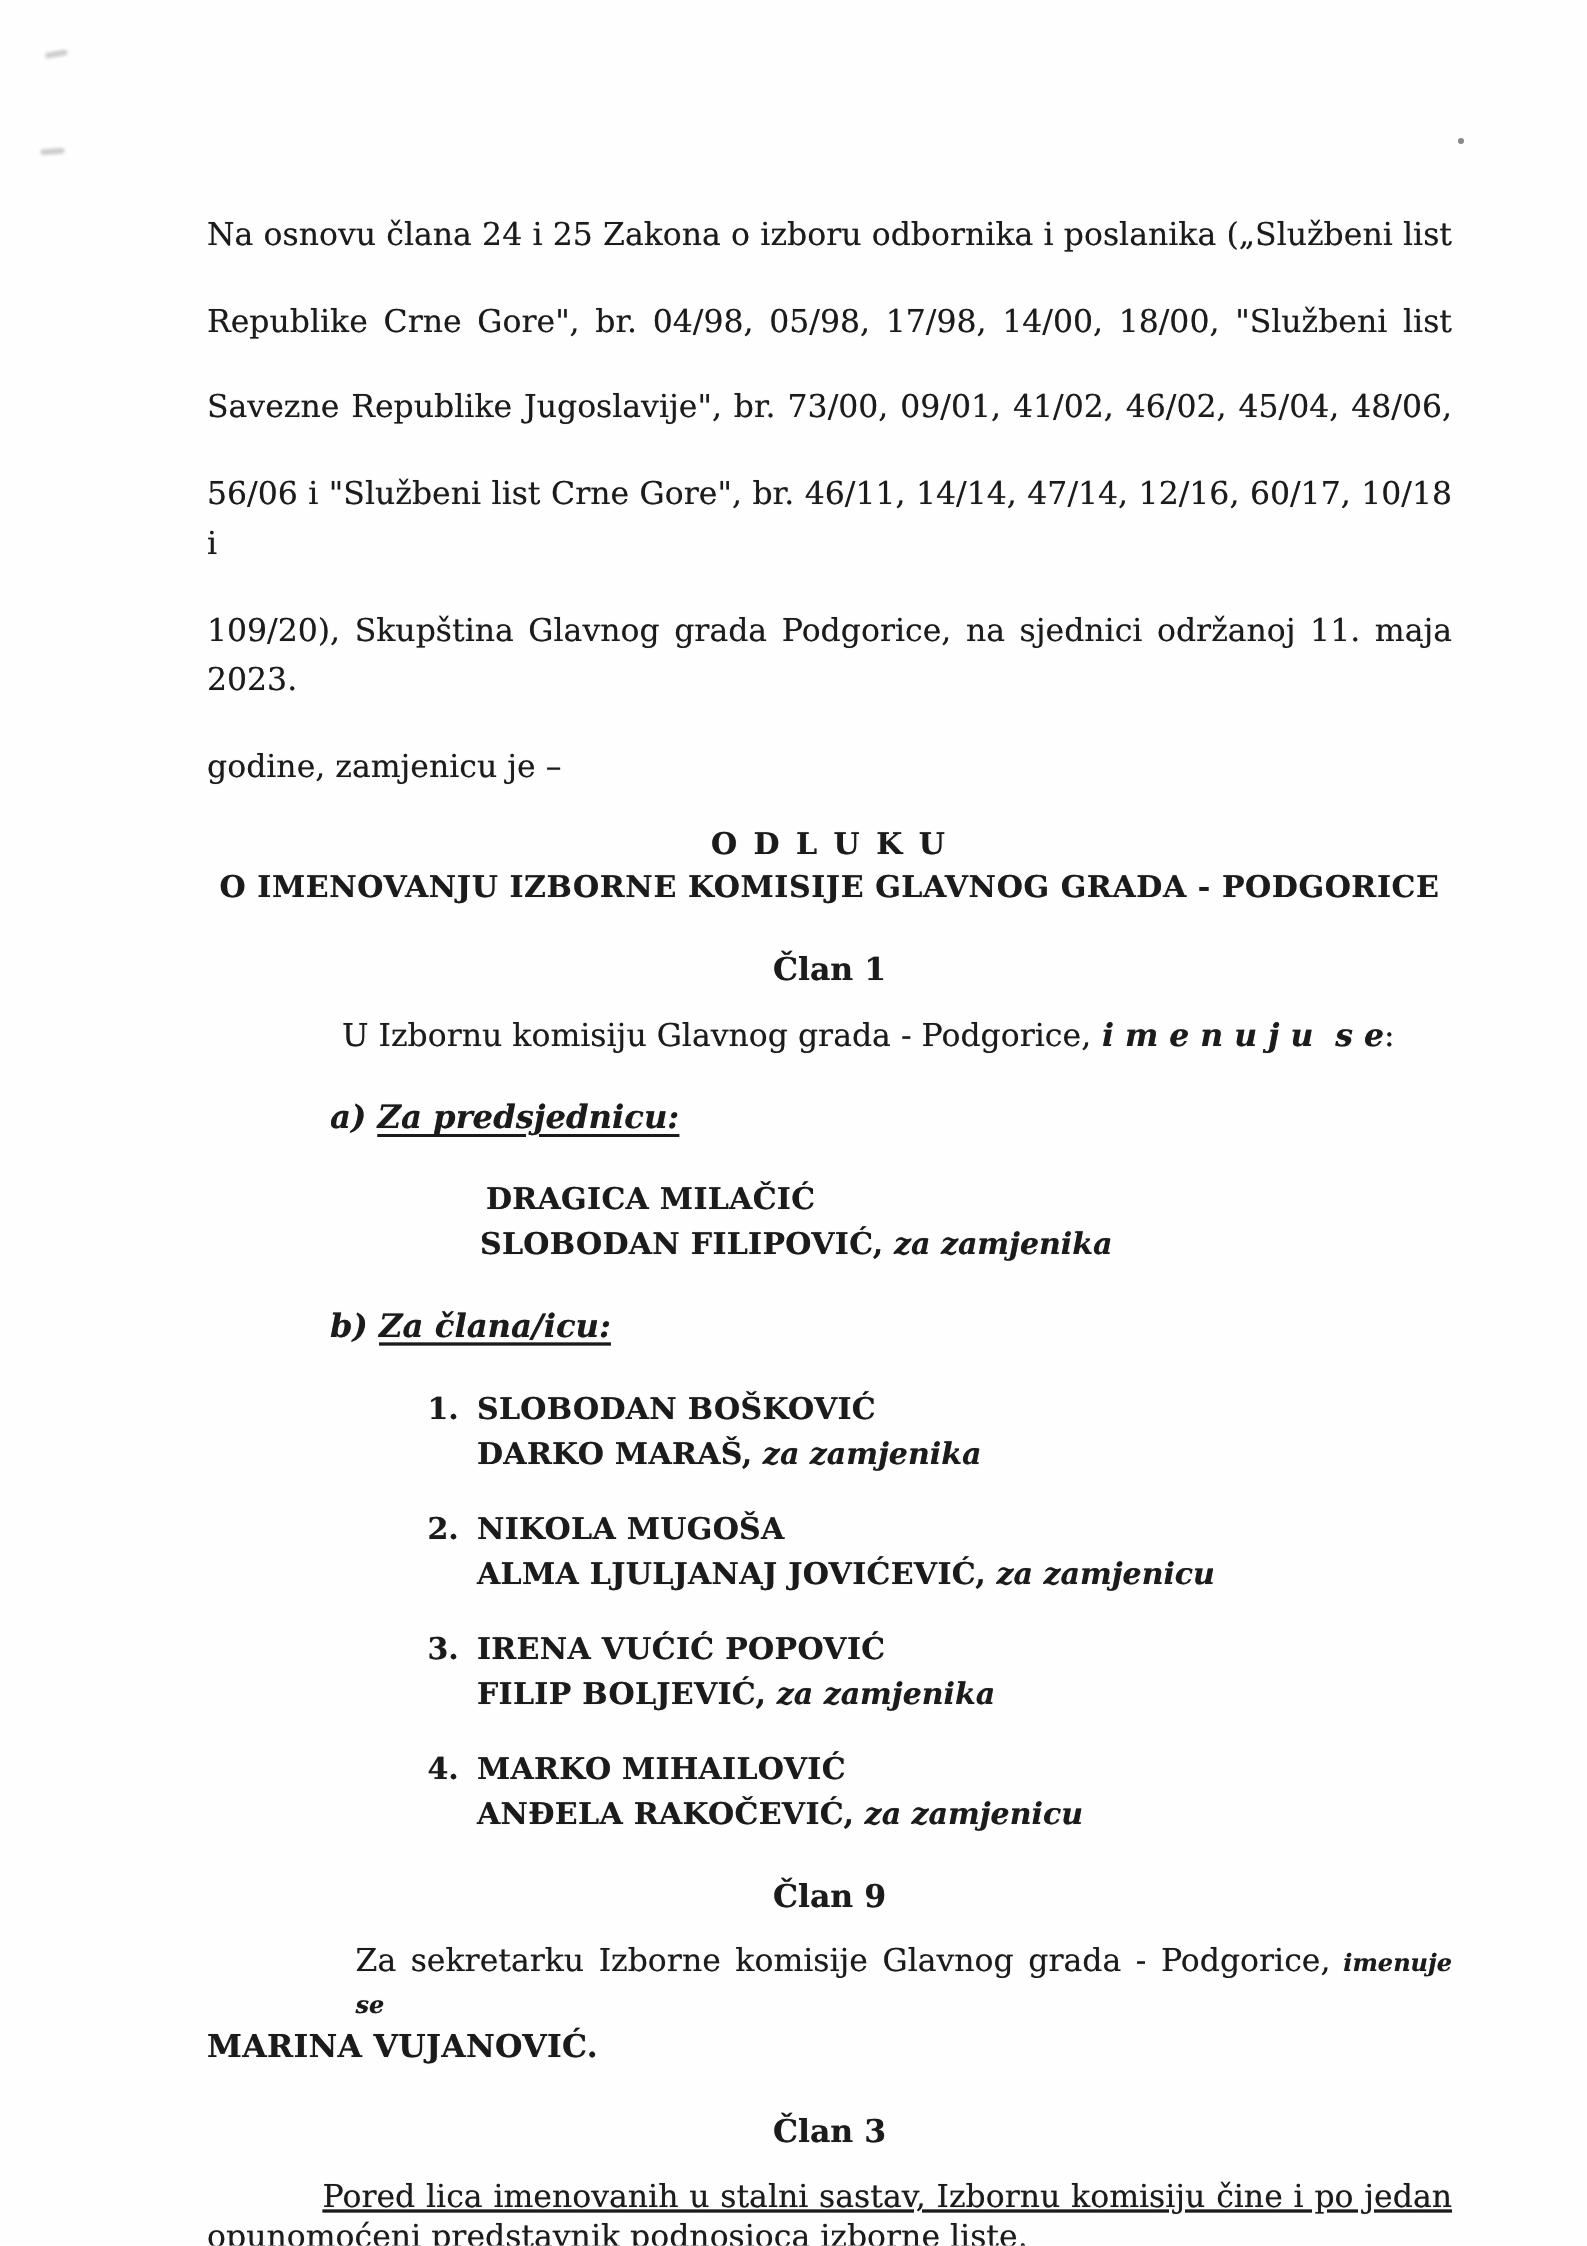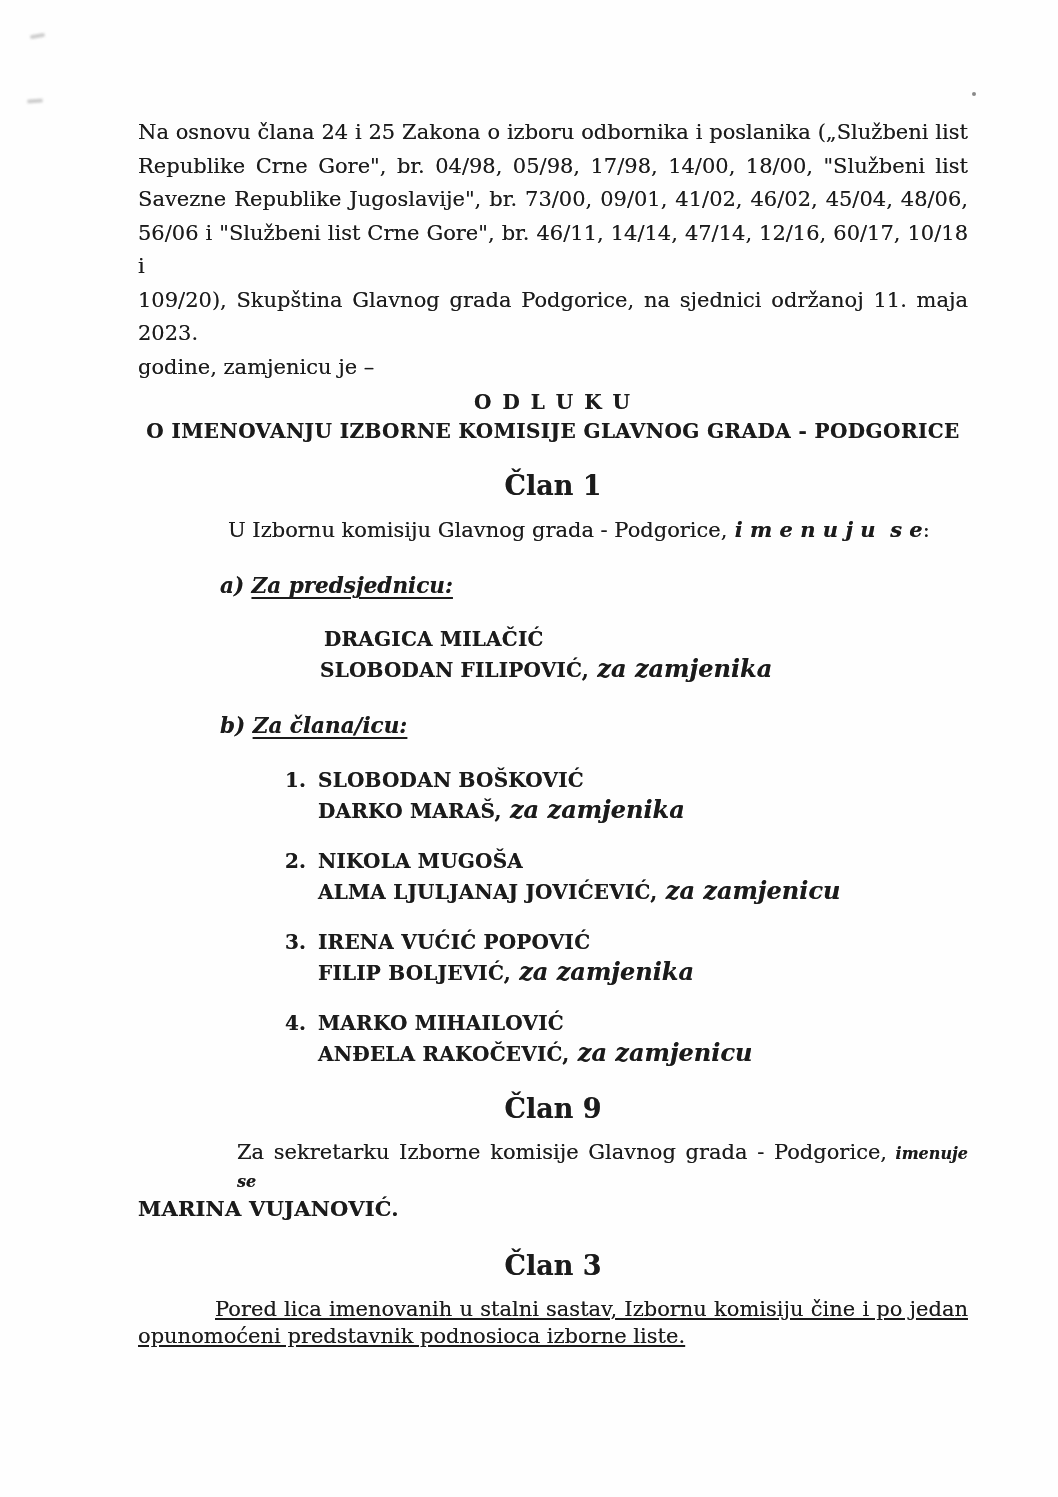--- a/index.html
+++ b/index.html
@@ -21,38 +21,38 @@
   .artifact.a2 { left: 27px; top: 99px; width: 16px; height: 4px; transform: rotate(-4deg); filter: blur(1px); }
   .artifact.dot { left: 972px; top: 92px; width: 4px; height: 4px; border-radius: 50%; background: #6d6d6d; opacity: .8; filter: blur(.3px); }
 
   .content {
     position: absolute; left: 138px; top: 116px; width: 830px;
     font-size: 21px;
     text-shadow: 0 0 .45px rgba(20,20,20,.6);
   }
 
   .jline { text-align: justify; text-align-last: justify; }
-  .intro .line { line-height: 33.5px; }
+  .intro .line { line-height: 33.5px; margin-top: 24px; }
 
-  .title-block { margin-top: 4px; text-align: center; font-weight: bold; }
+  .title-block { margin-top: 20px; text-align: center; font-weight: bold; }
   .title-main { font-size: 20px; letter-spacing: 2px; line-height: 28px; }
   .title-sub  { font-size: 20px; letter-spacing: .4px; line-height: 30px; }
 
-  .clan-heading { margin-top: 25px; text-align: center; font-weight: bold; font-size: 27px; line-height: 30px; }
+  .clan-heading { margin-top: 25px; text-align: center; font-weight: bold; font-size: 21px; line-height: 30px; }
 
   .clan1-intro { margin-top: 14px; padding-left: 90px; line-height: 30px; }
   .emph-spaced { font-weight: bold; font-style: italic; }
 
   .item-line { margin-top: 26px; padding-left: 82px; font-weight: bold; font-style: italic; font-size: 21.5px; line-height: 30px; }
   .item-line .underlined { text-decoration: underline; text-decoration-thickness: 2px; text-underline-offset: 4px; }
   .item-line.b { }
 
   .president-block { margin-top: 23px; padding-left: 182px; line-height: 30px; }
   .name-bold { font-weight: bold; font-size: 20px; letter-spacing: .2px; }
-  .role-italic { font-weight: bold; font-style: italic; font-size: 24px; }
+  .role-italic { font-weight: bold; font-style: italic; font-size: 20px; }
   .president-block .l1 { padding-left: 4px; }
 
   .members { margin-top: 24px; }
   .member { margin-bottom: 20px; line-height: 30px; }
   .member .row1 { padding-left: 147px; display: flex; }
   .member .num { font-weight: bold; font-size: 20px; width: 33px; flex: 0 0 33px; }
   .member .row2 { padding-left: 180px; }
 
   .clan2-heading { margin-top: 25px; }
   .clan2-text { margin-top: 15px; line-height: 27px; }

